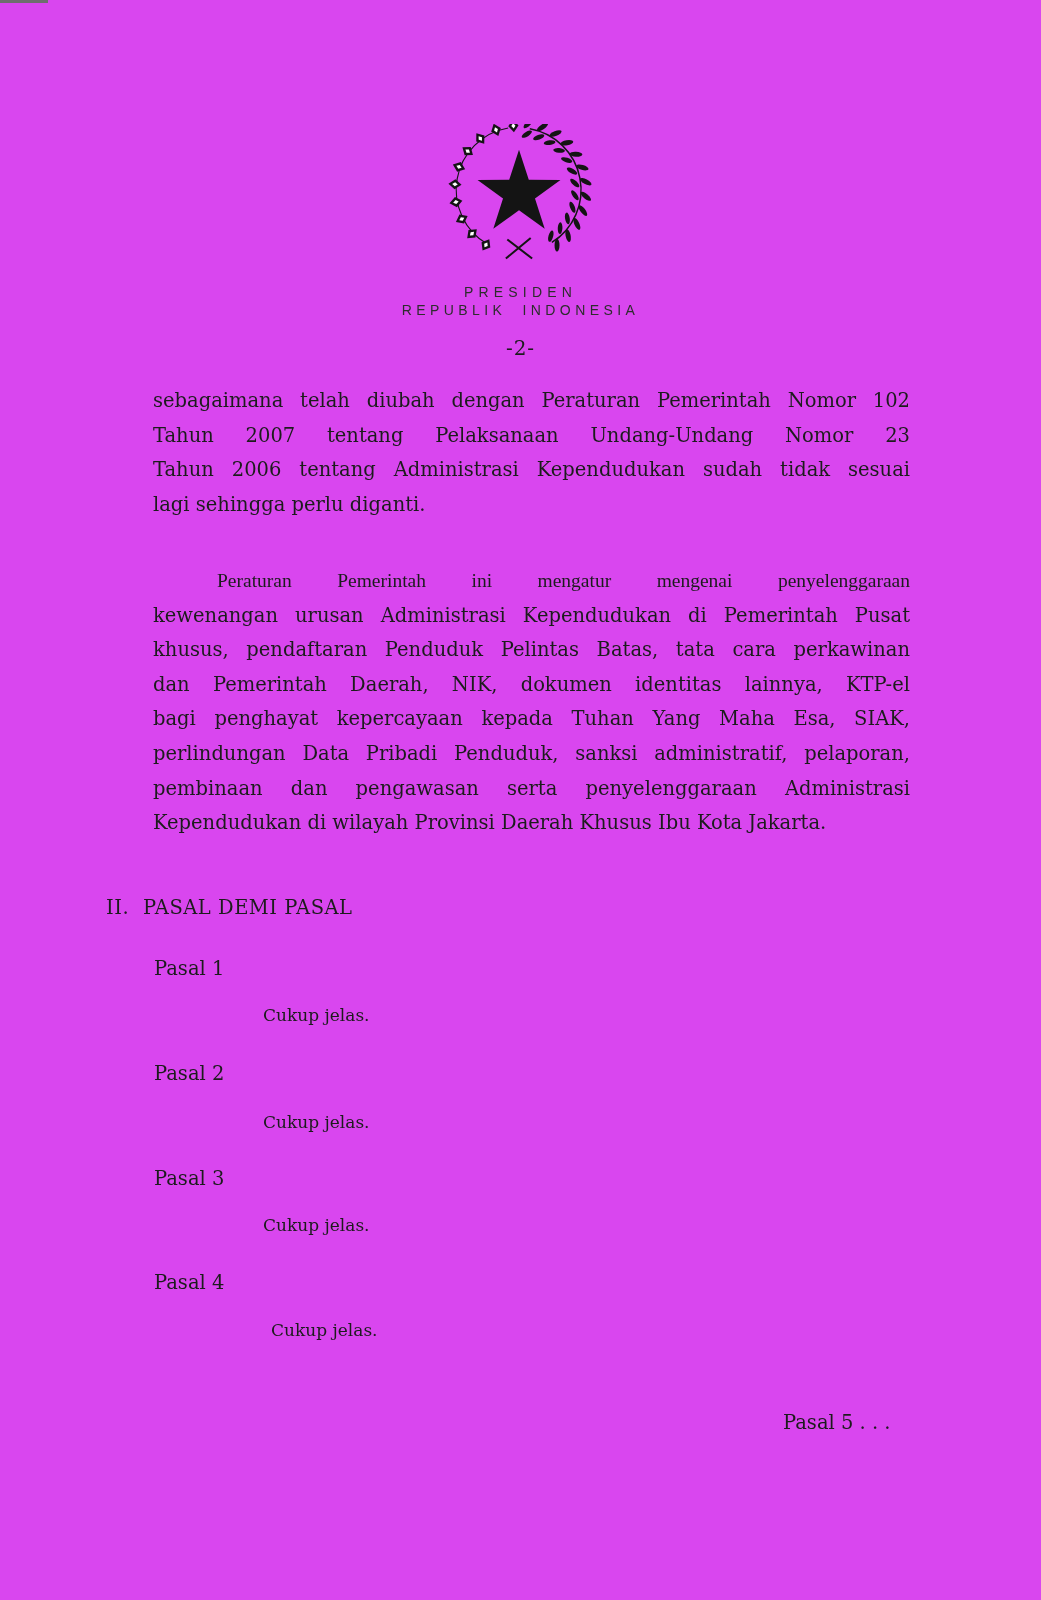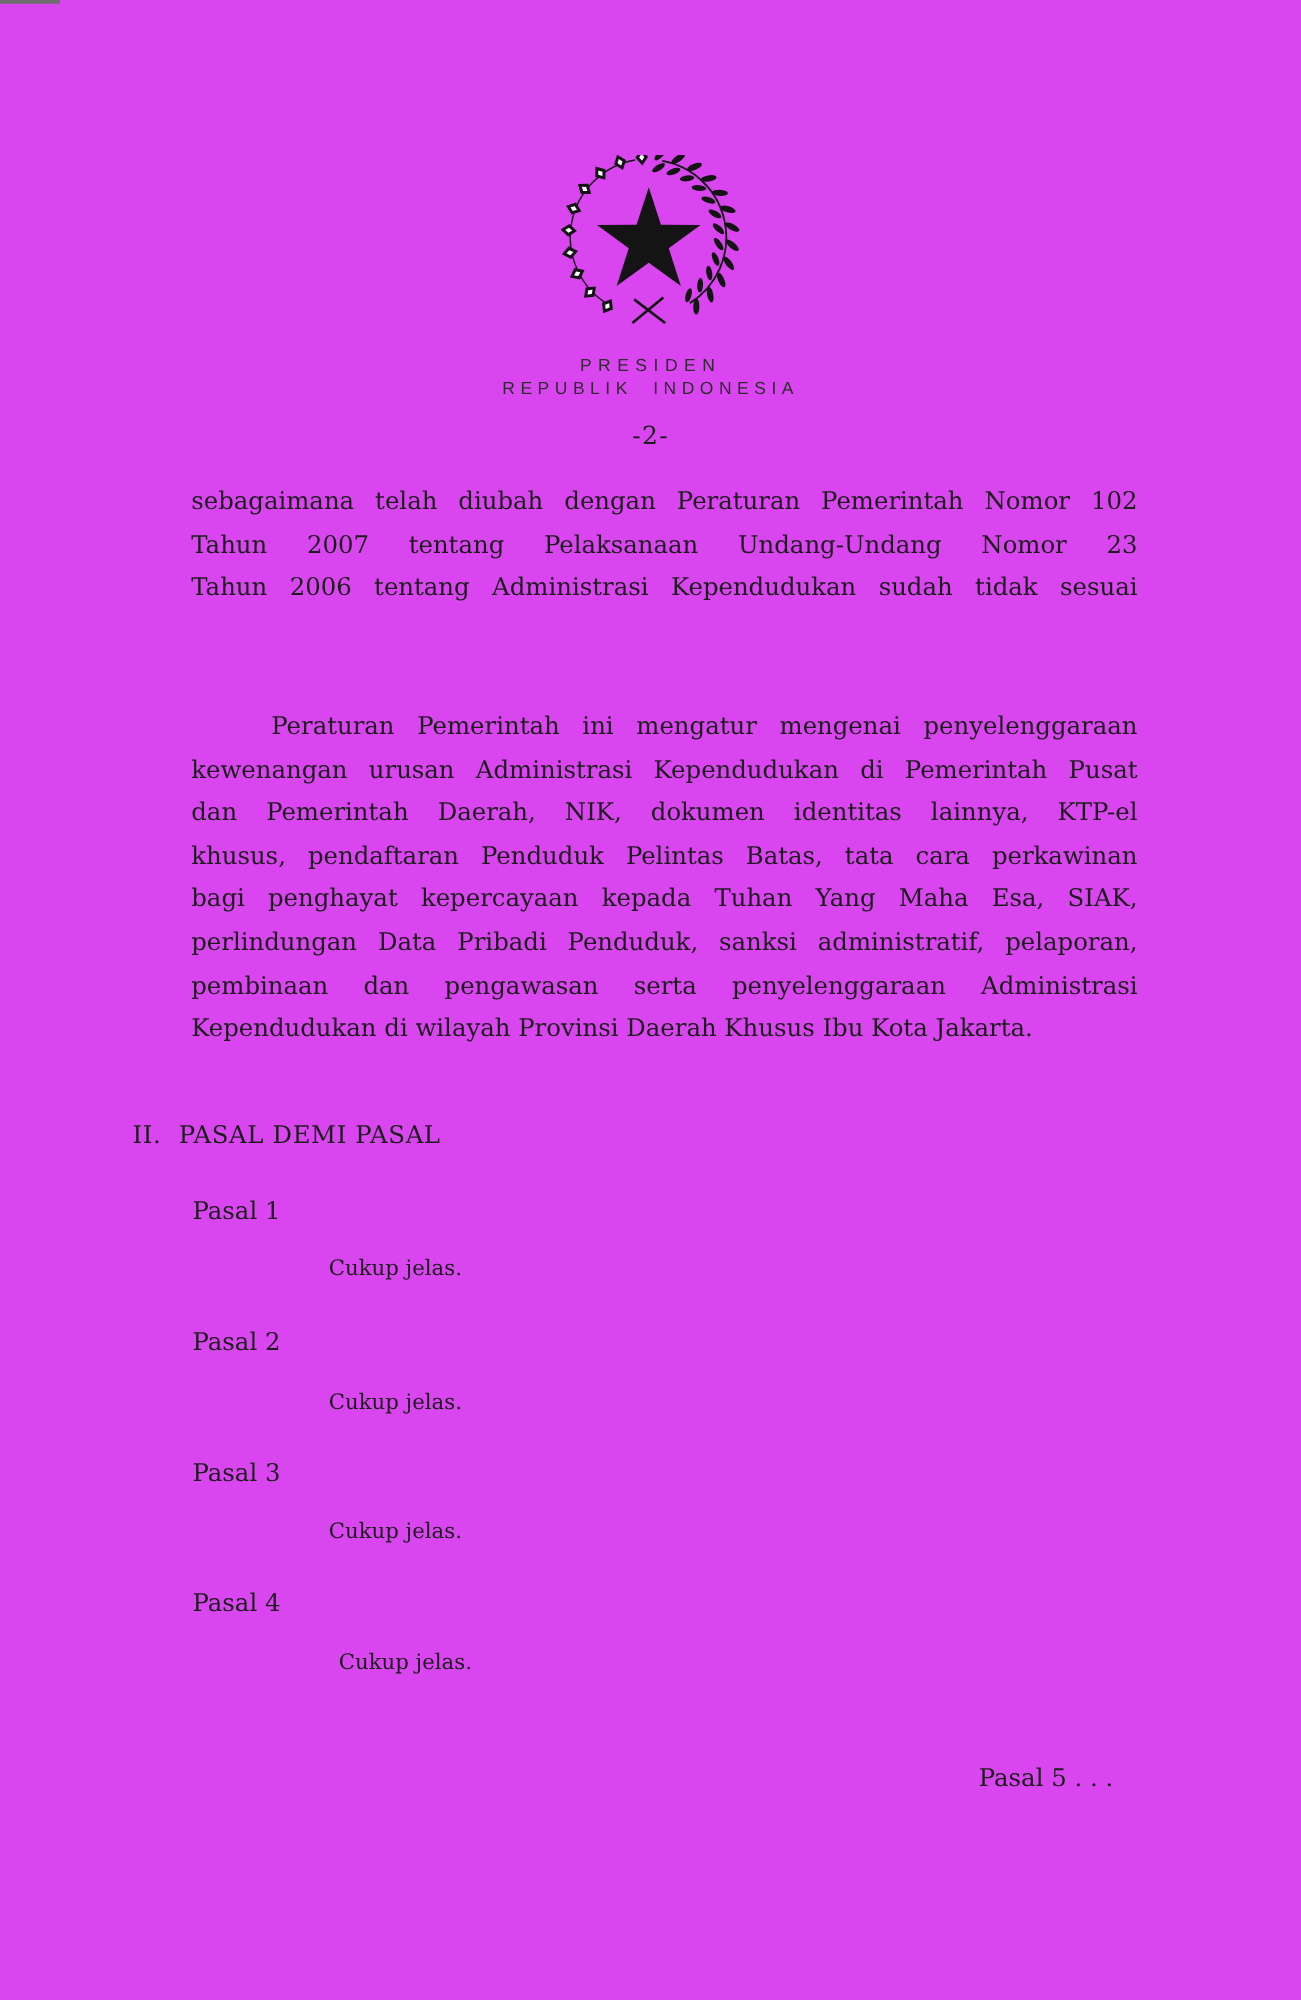--- a/index.html
+++ b/index.html
@@ -60,21 +60,21 @@
   .para2 { top: 564px; }
   .bline {
     display: block;
     height: 34.6px;
     line-height: 34.6px;
     text-align: justify;
     text-align-last: justify;
     white-space: normal;
   }
   .bline.last { text-align-last: left; }
-  .bline.indent { padding-left: 64px; box-sizing: border-box; }
+  .bline.indent { padding-left: 64px; box-sizing: border-box; font-family: Liberation Serif, serif; }
   .section-heading {
     position: absolute;
     left: 106px; top: 896px;
     font-size: 19.5px;
     letter-spacing: 0.5px;
     display: flex;
   }
   .section-heading .numeral { width: 37px; }
   .article-label {
     position: absolute;
@@ -193,27 +193,28 @@
     <div class="lh1">PRESIDEN</div>
     <div class="lh2">REPUBLIK INDONESIA</div>
   </div>
 
   <div class="page-number">-2-</div>
 
   <div class="body-block para1">
     <span class="bline">sebagaimana telah diubah dengan Peraturan Pemerintah Nomor 102</span>
     <span class="bline">Tahun 2007 tentang Pelaksanaan Undang-Undang Nomor 23</span>
     <span class="bline">Tahun 2006 tentang Administrasi Kependudukan sudah tidak sesuai</span>
+    <span class="bline last">lagi sehingga perlu diganti.</span>
   </div>
 
   <div class="body-block para2">
     <span class="bline indent">Peraturan Pemerintah ini mengatur mengenai penyelenggaraan</span>
     <span class="bline">kewenangan urusan Administrasi Kependudukan di Pemerintah Pusat</span>
+    <span class="bline">khusus, pendaftaran Penduduk Pelintas Batas, tata cara perkawinan</span>
     <span class="bline">dan Pemerintah Daerah, NIK, dokumen identitas lainnya, KTP-el</span>
-    <span class="bline">khusus, pendaftaran Penduduk Pelintas Batas, tata cara perkawinan</span>
     <span class="bline">bagi penghayat kepercayaan kepada Tuhan Yang Maha Esa, SIAK,</span>
     <span class="bline">perlindungan Data Pribadi Penduduk, sanksi administratif, pelaporan,</span>
     <span class="bline">pembinaan dan pengawasan serta penyelenggaraan Administrasi</span>
     <span class="bline last">Kependudukan di wilayah Provinsi Daerah Khusus Ibu Kota Jakarta.</span>
   </div>
 
   <div class="section-heading">
     <span class="numeral">II.</span>
     <span>PASAL DEMI PASAL</span>
   </div>

